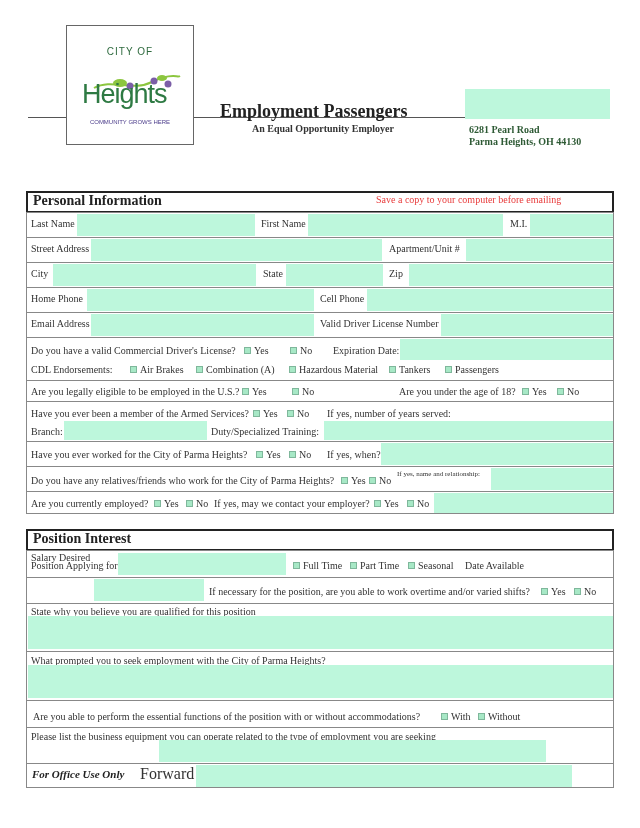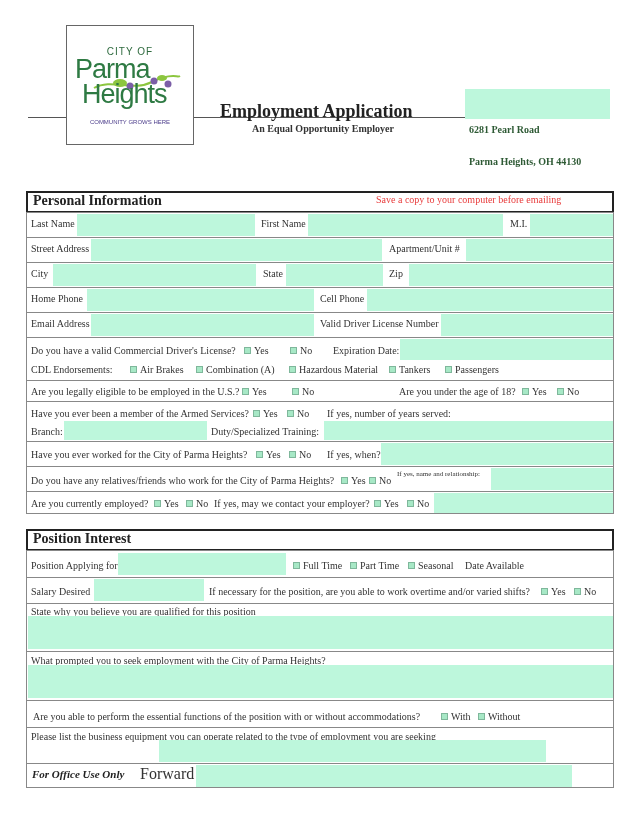--- a/index.html
+++ b/index.html
@@ -27,38 +27,37 @@
   .red-note { position: absolute; left: 376px; top: 194px; font-size: 10px; color: #e83b3b; }
 </style>
 </head>
 <body>
 
 <div class="hline" style="left:28px; top:117px; width:40px; height:1px; background:#555;"></div>
 <div class="hline" style="left:194px; top:117px; width:416px; height:1px; background:#555;"></div>
 
 <div class="logo">
   <div class="cityof">CITY OF</div>
-  <div class="parma">Parma</div>
   <svg class="vine" viewBox="0 0 90 18">
     <path d="M2 14 C 20 4, 40 18, 60 8 S 85 4, 88 2" stroke="#8cc63f" stroke-width="2" fill="none"></path>
     <ellipse cx="28" cy="9" rx="7" ry="4" fill="#8cc63f"></ellipse>
     <circle cx="38" cy="12" r="3.5" fill="#7b5ea7"></circle>
     <circle cx="62" cy="7" r="3.5" fill="#7b5ea7"></circle>
     <circle cx="76" cy="10" r="3.5" fill="#7b5ea7"></circle>
     <ellipse cx="70" cy="4" rx="5" ry="3" fill="#8cc63f"></ellipse>
   </svg>
   <div class="heights">Heights</div>
   <div class="tag">COMMUNITY GROWS HERE</div>
 </div>
 
-<div class="title">Employment Application</div>
+<div class="title">Employment Passengers</div>
 <div class="subtitle">An Equal Opportunity Employer</div>
 <div class="field" style="left:465px; top:89px; width:145px; height:30px;"></div>
 <div class="addr" style="top:124px;">6281 Pearl Road</div>
-<div class="addr" style="top:136px;margin-top:20px;">Parma Heights, OH 44130</div>
+<div class="addr" style="top:136px;">Parma Heights, OH 44130</div>
 
 <div class="sec-head" style="left:26px; top:191px; width:588px; height:22px;"></div>
 <div class="sec-title" style="left:33px; top:193px;">Personal Information</div>
 <div class="red-note">Save a copy to your computer before emailing</div>
 
 <div class="box" style="left:26px; top:212px; width:588px; height:302px;"></div>
 
 <div class="lbl" style="left:31px; top:218px;">Last Name</div>
 <div class="field" style="left:77px; top:214px; width:178px; height:22px;"></div>
 <div class="lbl" style="left:261px; top:218px;">First Name</div>
@@ -151,21 +150,21 @@
 <div class="box" style="left:26px; top:550px; width:588px; height:238px;"></div>
 
 <div class="lbl" style="left:31px; top:560px;">Position Applying for</div>
 <div class="field" style="left:118px; top:553px; width:168px; height:22px;"></div>
 <div class="lbl" style="left:293px; top:560px;"><span class="cb"></span><span>Full Time</span></div>
 <div class="lbl" style="left:350px; top:560px;"><span class="cb"></span><span>Part Time</span></div>
 <div class="lbl" style="left:408px; top:560px;"><span class="cb"></span><span>Seasonal</span></div>
 <div class="lbl" style="left:465px; top:560px;">Date Available</div>
 <div class="hline" style="left:26px; top:577px; width:588px; height:1px;"></div>
 
-<div class="lbl" style="left:31px; top:586px;">Salary Desired</div>
+<div class="lbl" style="left:31px; top:552px;">Salary Desired</div>
 <div class="field" style="left:94px; top:579px; width:110px; height:22px;"></div>
 <div class="lbl" style="left:209px; top:586px;">If necessary for the position, are you able to work overtime and/or varied shifts?</div>
 <div class="lbl" style="left:541px; top:586px;"><span class="cb"></span><span>Yes</span></div>
 <div class="lbl" style="left:574px; top:586px;"><span class="cb"></span><span>No</span></div>
 <div class="hline" style="left:26px; top:603px; width:588px; height:1px;"></div>
 
 <div class="lbl" style="left:31px; top:606px;">State why you believe you are qualified for this position</div>
 <div class="field" style="left:28px; top:616px; width:585px; height:33px;"></div>
 <div class="hline" style="left:26px; top:651px; width:588px; height:1px;"></div>
 

